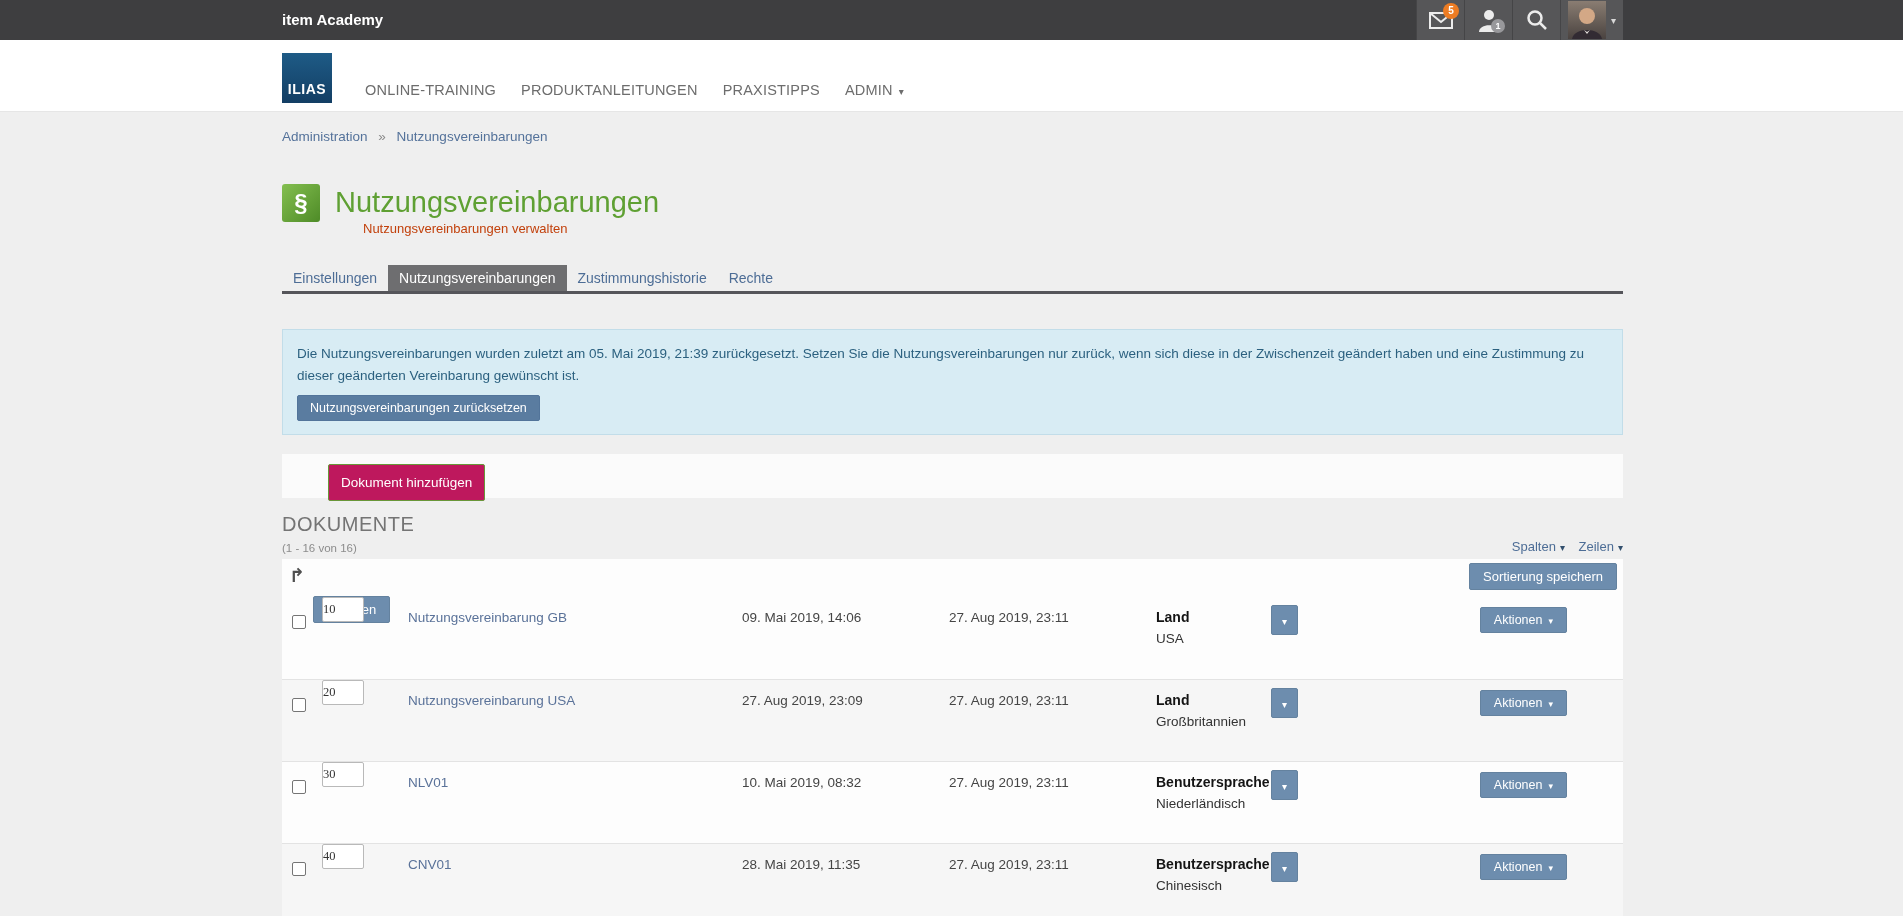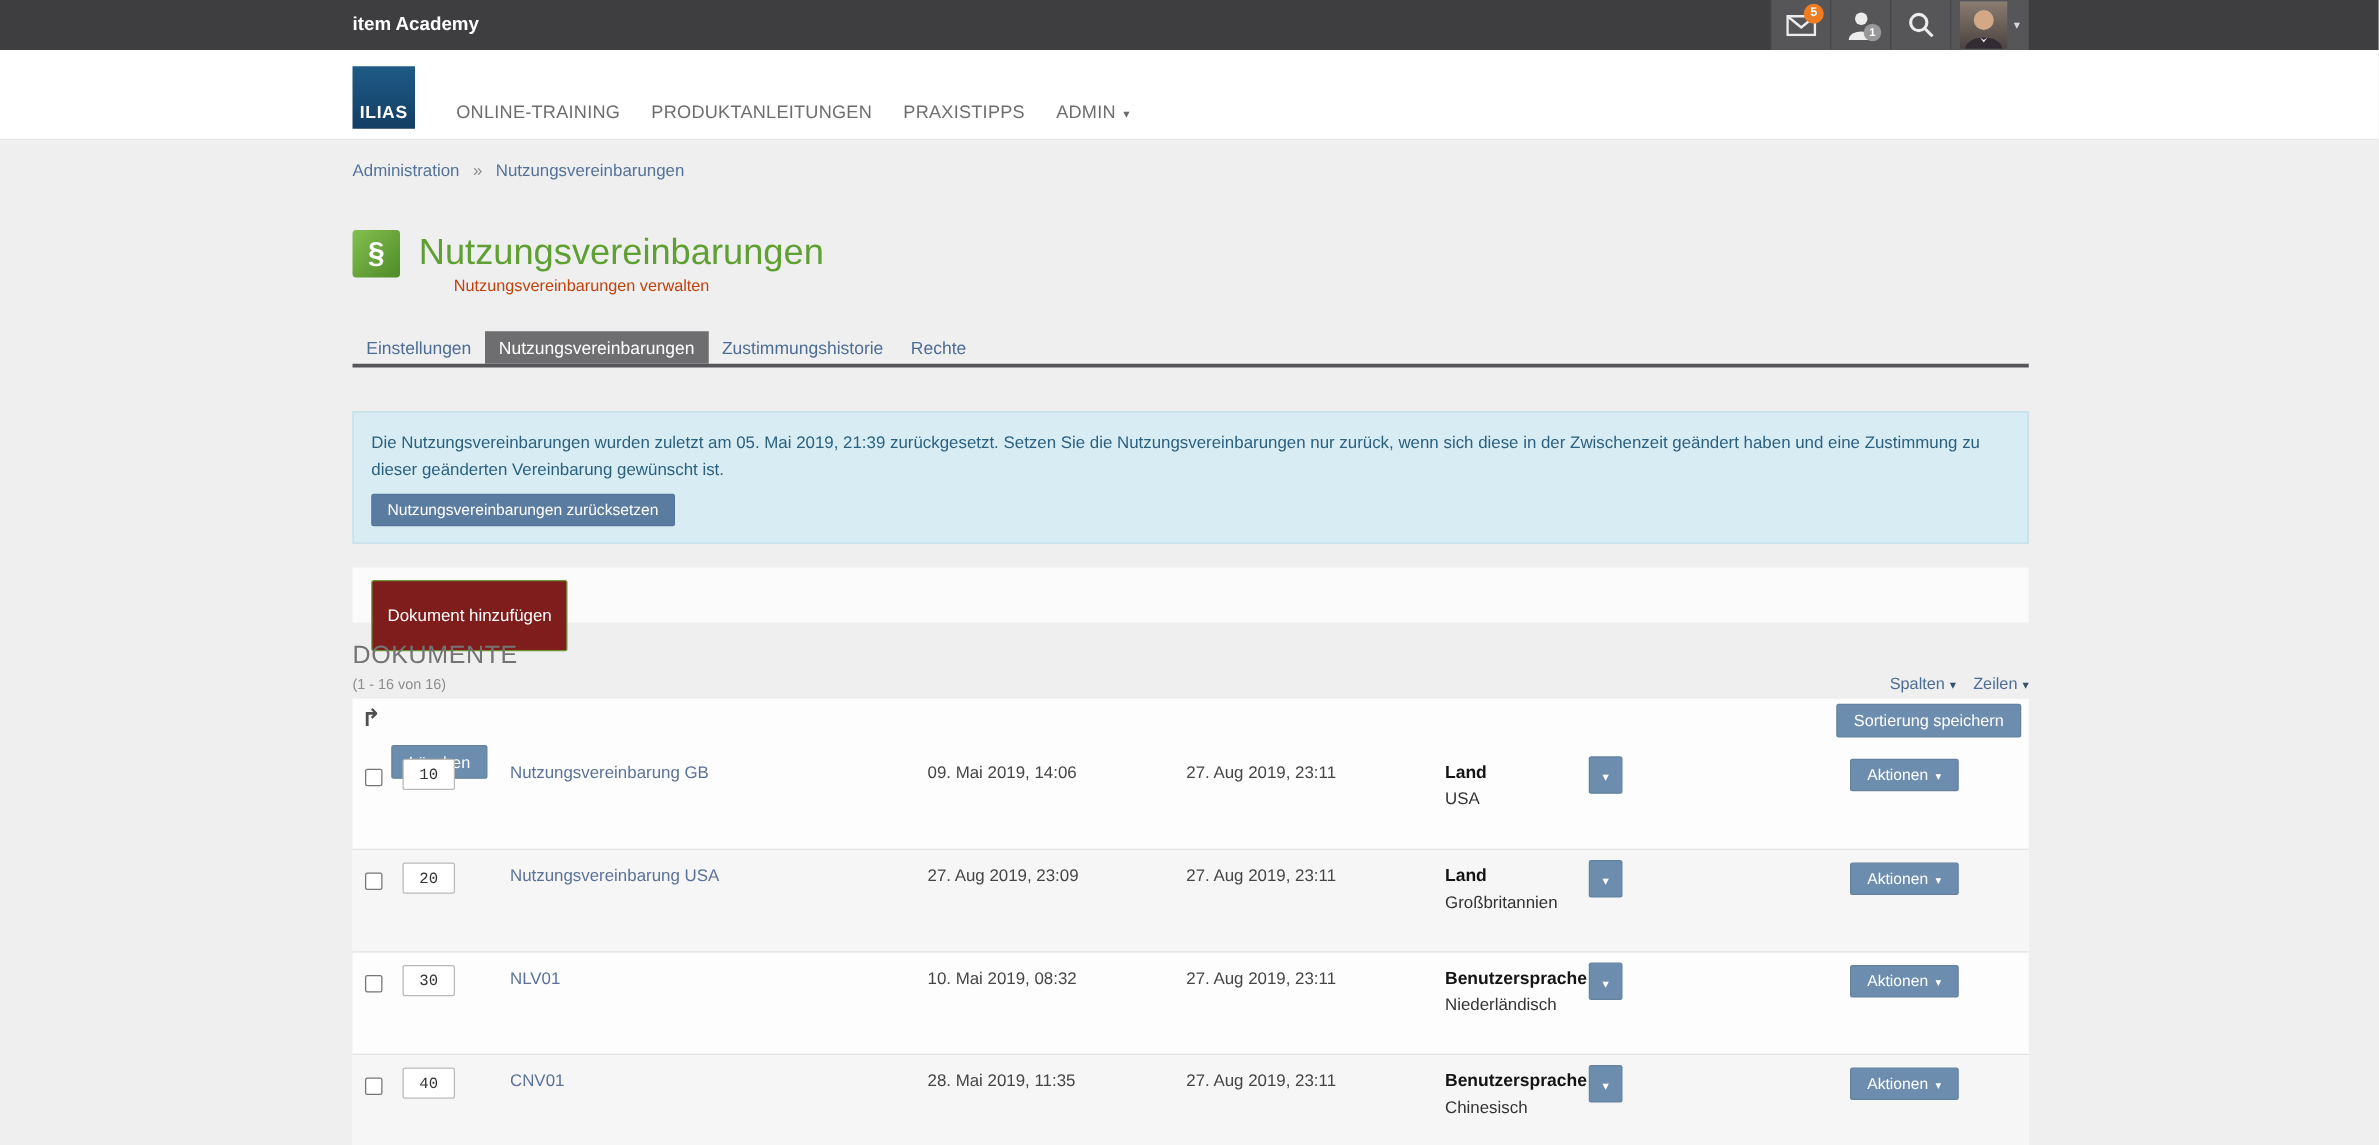--- a/index.html
+++ b/index.html
@@ -46,21 +46,21 @@
   .tab { padding:5px 11px; font-size:14px; color:#4d6d96; cursor:pointer; white-space:nowrap; }
   .tab.active { background:#6e6e70; color:#ffffff; }
 
   
   .infobox { margin-top:35px; background:#d8ecf4; border:1px solid #c2dde9; padding:13px 14px; }
   .infobox-text { font-size:13.5px; line-height:21.5px; color:#2b607f; max-width:1300px; }
   .infobox-btn { display:inline-block; margin-top:9px; background:#5a7ca0; color:#fff; border:1px solid #52749a; border-radius:2px; font-size:12.5px; padding:5px 12px; cursor:pointer; font-family:inherit; }
 
   
   .strip { margin-top:19px; background:#fbfbfb; height:44px; padding:10px 0 0 15px; }
-  .btn-green { background:#7f1d1d; color:#fff; border:1px solid #699639; border-radius:2px; font-size:13.5px; padding:20px 12px; cursor:pointer; font-family:inherit; }
+  .btn-green { background:#be185d; color:#fff; border:1px solid #699639; border-radius:2px; font-size:13.5px; padding:10px 12px; cursor:pointer; font-family:inherit;margin-left:31px; }
 
   
   .section-title { margin-top:14px; font-size:20px; line-height:24px; color:#747474; letter-spacing:0.5px; }
   .section-sub { margin-top:3px; display:flex; justify-content:space-between; align-items:flex-end; }
   .count { font-size:11.5px; color:#8c8c8c; }
   .col-menus { font-size:13px; color:#4d6d96; }
   .col-menu { cursor:pointer; margin-left:10px; }
   .col-menu .caret { color:#33506e; font-size:10px; margin-left:4px; }
 
   
@@ -74,21 +74,21 @@
   .tgrid { display:grid; grid-template-columns:32px 92px 334px 207px 207px 166px 1fr; }
   .thead { border-bottom:2px solid #4a4a4c; }
   .thead .hcell { font-size:13.5px; color:#3d3d3d; padding:7px 0 8px 2px; white-space:nowrap; }
   .hcell.h-actions { text-align:right; padding-right:68px; }
 
   .trow { min-height:82px; position:relative; }
   .trow + .trow { border-top:1px solid #e3e3e3; }
   .trow:nth-child(even) { background:#f6f6f6; }
   .cell { padding-left:2px; }
   .checkbox { display:inline-block; width:14px; height:14px; border:1px solid #757575; border-radius:2px; background:#fff; margin:18px 0 0 8px; cursor:pointer; }
-  .sort-input { margin-top:10px; margin-left:6px; width:42px; height:25px; border:1px solid #b9b9b9; border-radius:2px; text-align:center; font-size:12.5px; color:#333; font-family:Liberation Mono, monospace; background:#fff; }
+  .sort-input { margin-left:6px; width:42px; height:25px; border:1px solid #b9b9b9; border-radius:2px; font-size:12.5px; color:#333; font-family:Liberation Serif, serif; background:#fff; }
   .row-link { display:inline-block; padding-top:13px; font-size:13.5px; color:#5a7299; cursor:pointer; }
   .c-date { padding-top:13px; font-size:13.5px; color:#454545; white-space:nowrap; }
   .c-crit { position:relative; padding-top:12px; }
   .crit-label { font-size:14px; font-weight:bold; color:#141414; }
   .crit-value { margin-top:6px; font-size:13.5px; color:#333333; }
   .caret-btn { position:absolute; left:117px; top:8px; width:27px; height:30px; background:#6d8dae; border:1px solid #64829f; border-radius:2px; cursor:pointer; color:#fff; }
   .caret-w { font-size:10px; color:#fff; }
   .c-actions { display:flex; justify-content:flex-end; align-items:flex-start; padding-right:56px; }
   .actions-btn { margin-top:10px; background:#6d8dae; border:1px solid #64829f; border-radius:2px; color:#fff; font-size:12.5px; padding:5px 13px; cursor:pointer; font-family:inherit; white-space:nowrap; }
   .actions-btn .small { font-size:9px; margin-left:6px; }

